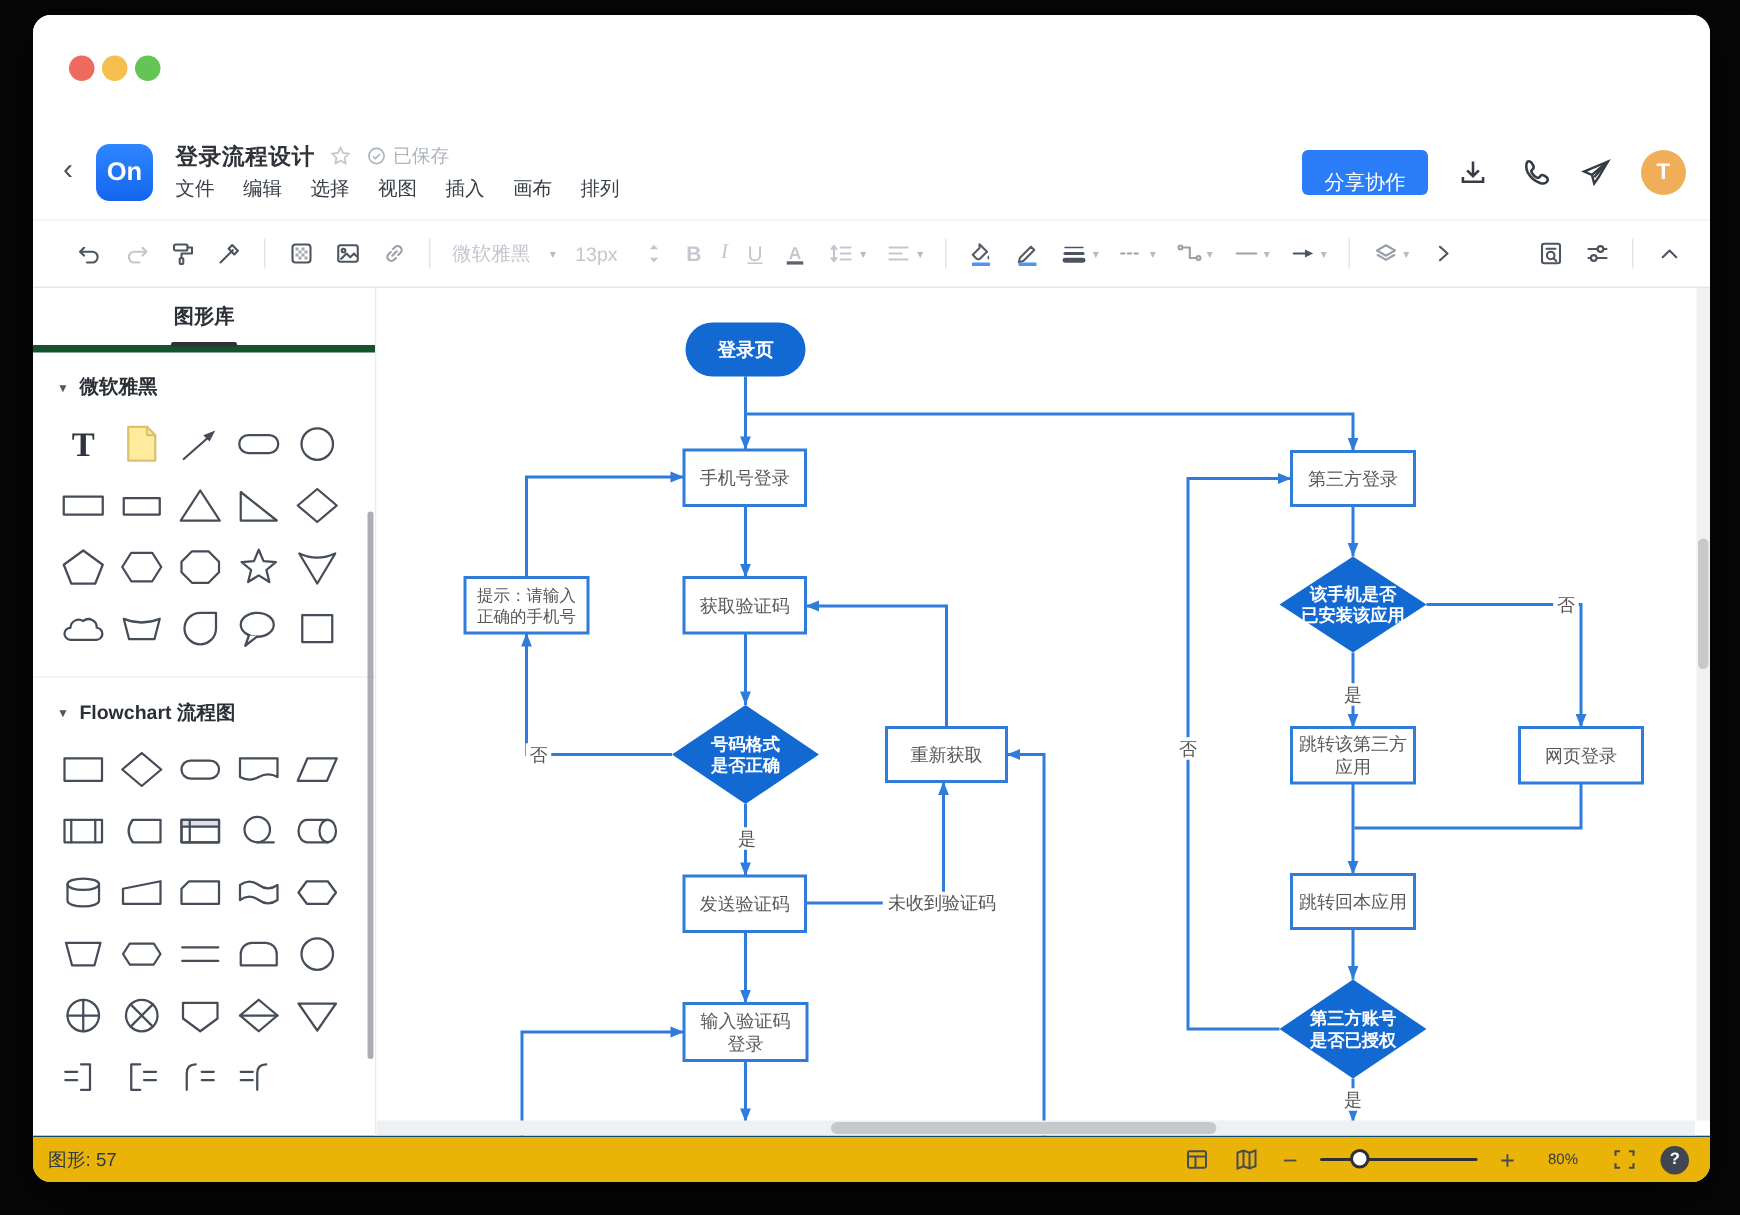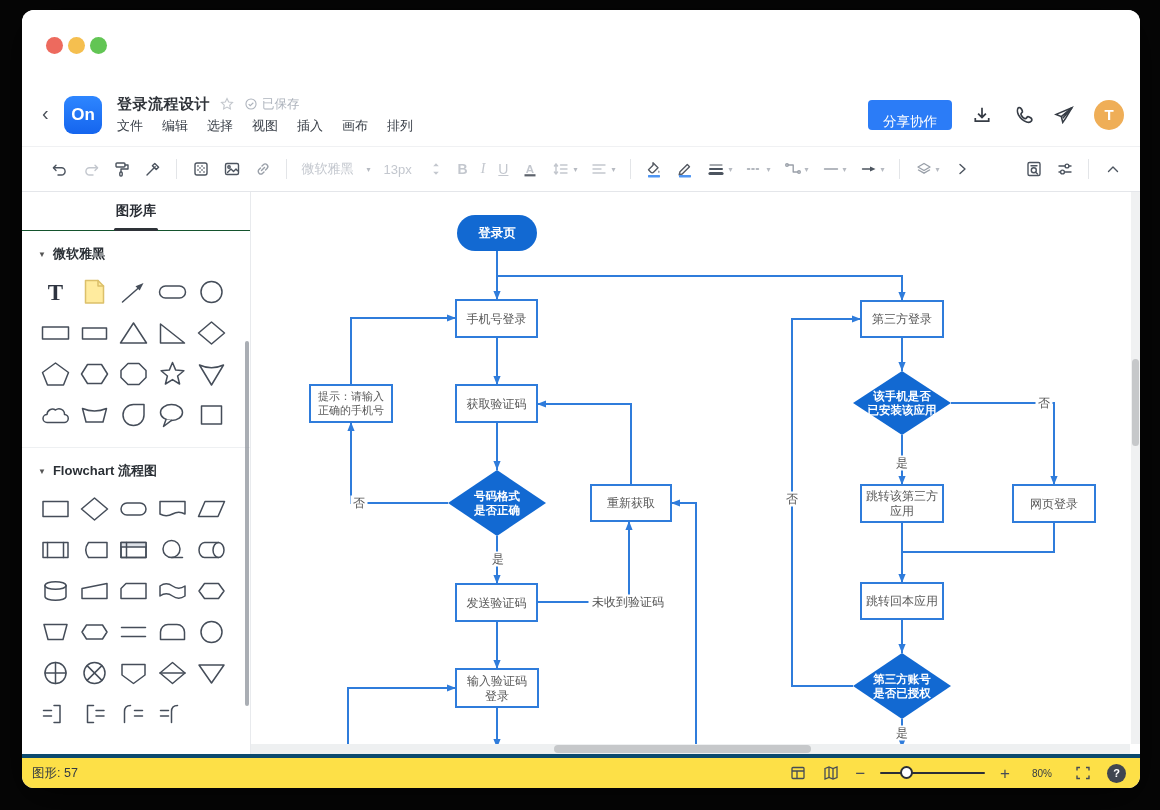--- a/index.html
+++ b/index.html
@@ -36,21 +36,21 @@
   .tb-sep{width:1px;height:20px;background:#e3e5e8;margin:0 8px;}
   .tb-gap{margin-left:auto;}
   .tb-caret{font-size:8px;color:#b6bac1;margin-left:3px;}
   .tb-text{font-size:13px;white-space:nowrap;}
   .st-active{color:#4c545f;} .st-dim{color:#9aa0a9;} .st-disabled{color:#c3c7ce;}
   .tb-b{font-weight:bold;font-size:14px;} .tb-i{font-style:italic;font-family:"Liberation Serif",serif;font-size:14px;}
   .tb-u{text-decoration:underline;font-size:14px;}
   
   .main{flex:1;display:flex;min-height:0;}
   .sidebar{width:228px;border-right:1px solid #e8eaed;position:relative;background:#fff;flex:0 0 auto;}
-  .tabs{height:38px;display:flex;border-bottom:1px solid #14532d;}
+  .tabs{height:38px;display:flex;border-bottom:5px solid #14532d;}
   .tab{flex:1;display:flex;align-items:center;justify-content:center;font-size:13.5px;color:#6b7280;
     position:relative;cursor:pointer;}
   .tab.active{color:#2b2f36;font-weight:600;}
   .tab.active:after{content:"";position:absolute;bottom:-1px;left:50%;transform:translateX(-50%);
     width:44px;height:3px;background:#2e3238;border-radius:2px;}
   .section-head{display:flex;align-items:center;gap:7px;padding:14px 0 4px 16px;font-size:13px;
     font-weight:bold;color:#2b3036;cursor:pointer;}
   .tri{font-size:8px;color:#555;}
   .shape-grid{display:flex;flex-wrap:wrap;padding:4px 10px 2px 14px;}
   .shape-cell{width:39px;height:41px;display:flex;align-items:center;justify-content:center;cursor:pointer;border-radius:4px;}
@@ -60,21 +60,21 @@
     font-size:13px;border:none;border-radius:4px;cursor:pointer;}
   .side-scroll{position:absolute;right:1px;top:149px;width:4px;height:365px;background:#8e939b;border-radius:2px;opacity:.75;}
   
   .canvas{flex:1;position:relative;background:#fff;overflow:hidden;}
   .canvas svg.flow{position:absolute;left:0;top:0;}
   .hscroll{position:absolute;left:0;right:10px;bottom:0;height:10px;background:#eef0f1;}
   .hthumb{position:absolute;left:303px;top:1px;width:257px;height:8px;background:#c6c8ca;border-radius:4px;}
   .vscroll{position:absolute;right:0;top:0;bottom:10px;width:9px;background:#f0f1f2;}
   .vthumb{position:absolute;left:1px;top:167px;width:7px;height:87px;background:#c6c8ca;border-radius:4px;}
   
-  .statusbar{height:30px;border-top:4px solid #0c4a6e;display:flex;align-items:center;background:#fde047;
+  .statusbar{height:30px;border-top:1px solid #0c4a6e;display:flex;align-items:center;background:#eab308;
     padding:0 14px 0 10px;flex:0 0 auto;justify-content:flex-end;}
   .shape-count{font-size:12.5px;color:#333a43;}
   .sb-right{margin-left:auto;display:flex;align-items:center;gap:15px;}
   .sb-icon{width:18px;height:18px;color:#454b55;cursor:pointer;}
   .zoom-slider{position:relative;width:105px;height:14px;cursor:pointer;}
   .zs-track{position:absolute;left:0;right:0;top:6px;height:2px;background:#2b2f36;border-radius:1px;}
   .zs-knob{position:absolute;left:20px;top:0;width:13px;height:13px;border-radius:50%;background:#fff;
     border:2px solid #2b2f36;box-sizing:border-box;}
   .zoom-label{font-size:10px;color:#333a43;width:34px;text-align:center;}
   .help{width:19px;height:19px;border-radius:50%;background:#404650;color:#fff;font-size:11px;font-weight:bold;

